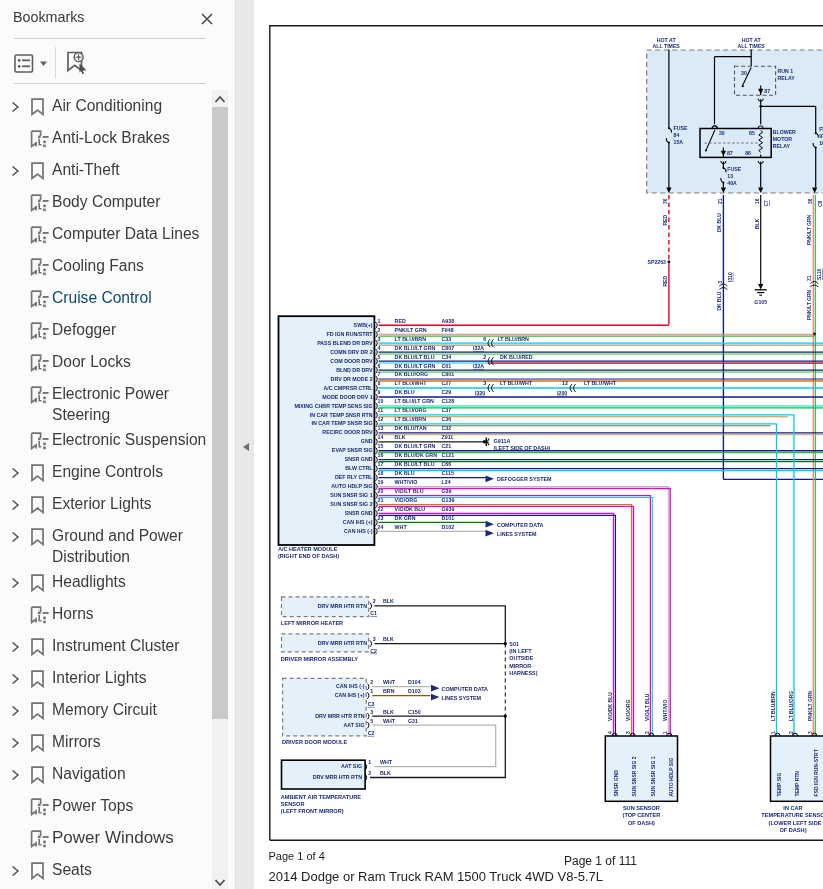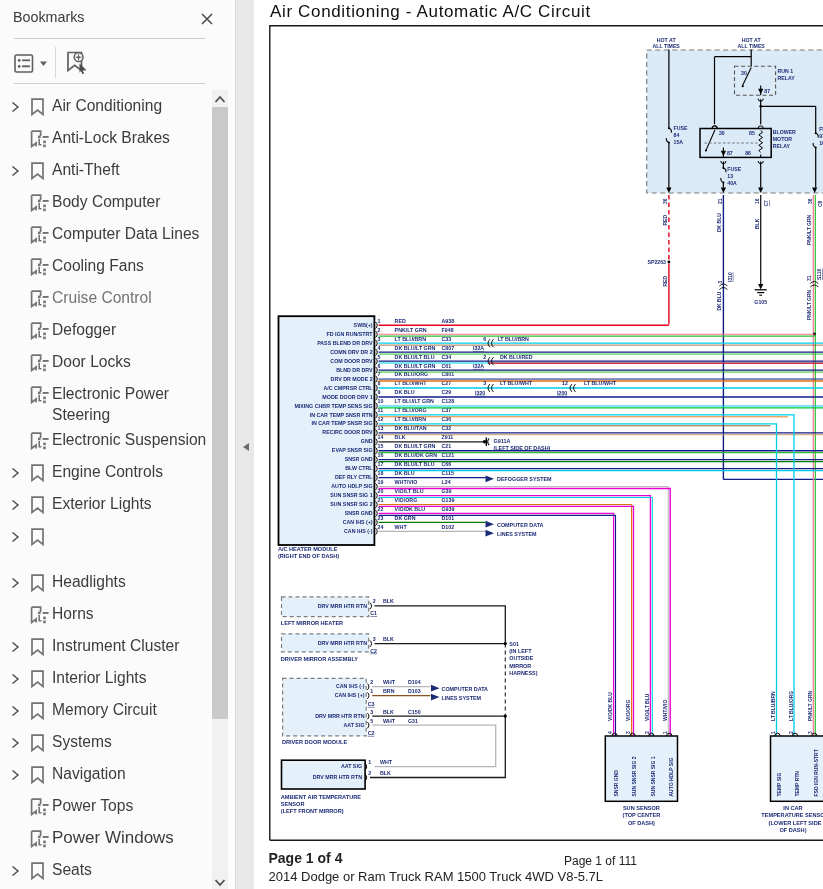--- a/index.html
+++ b/index.html
@@ -406,22 +406,21 @@
 <path d="M811.6999999999999 735.8 A2.6 2.6 0 0 1 816.9 735.8" fill="none" stroke="#000" stroke-width="1"></path>
 <text x="812.0999999999999" y="734.0" transform="rotate(-90 812.0999999999999 734.0)" font-size="5.0" font-weight="bold" fill="#1b2a75">3</text>
 <text x="812.0999999999999" y="721.0" transform="rotate(-90 812.0999999999999 721.0)" font-size="5.0" font-weight="bold" fill="#1b2a75">PNK/LT GRN</text>
 <text x="817.8" y="796.5" transform="rotate(-90 817.8 796.5)" font-size="5.0" font-weight="bold" fill="#1b2a75">FSD IGN RUN-STRT</text>
 <text x="793.0" y="810.0" font-size="5.6" text-anchor="middle" font-weight="bold" fill="#1b2a75">IN CAR</text>
 <text x="795.0" y="817.3" font-size="5.6" text-anchor="middle" font-weight="bold" fill="#1b2a75">TEMPERATURE SENSOR</text>
 <text x="795.0" y="824.6" font-size="5.6" text-anchor="middle" font-weight="bold" fill="#1b2a75">(LOWER LEFT SIDE</text>
 <text x="793.0" y="831.9" font-size="5.6" text-anchor="middle" font-weight="bold" fill="#1b2a75">OF DASH)</text>
 <path d="M269.8 840.3 L269.8 25.8 L823 25.8 M269.8 840.3 L823 840.3" fill="none" stroke="#1a1a1a" stroke-width="1.4"></path>
     </svg>
-<div style="position:absolute;left:270px;top:2px;font-size:17px;color:#101010;letter-spacing:0.65px">Air Conditioning - Automatic A/C Circuit</div>
-<div style="position:absolute;left:268.5px;top:850px;font-size:14px;font-weight:bold;color:#222">Page 1 of 4</div>
+<div style="position:absolute;left:268.5px;top:850px;font-size:11px;font-weight:normal;color:#222">Page 1 of 4</div>
 <div style="position:absolute;left:564px;top:854px;font-size:12px;color:#222">Page 1 of 111</div>
 <div style="position:absolute;left:268.5px;top:869px;font-size:13px;color:#222">2014 Dodge or Ram Truck RAM 1500 Truck 4WD V8-5.7L</div>
 <div style="position:absolute;left:0;top:0;width:235px;height:889px;background:#fbfbfb;overflow:hidden">
 <div style="position:absolute;left:13px;top:9px;font-size:14.3px;color:#3a3a3a">Bookmarks</div>
 <svg style="position:absolute;left:200px;top:12px" width="14" height="14" viewBox="0 0 14 14">
         <path d="M2 2 L12 12 M12 2 L2 12" stroke="#4d4d4d" stroke-width="1.6"></path>
       </svg>
 <div style="position:absolute;left:14px;top:38px;width:191px;height:1px;background:#cfcfcf"></div>
 <svg style="position:absolute;left:14px;top:54px" width="34" height="19" viewBox="0 0 34 19">
         <rect x="1" y="1" width="17.5" height="17" fill="none" stroke="#5f5f5f" stroke-width="1.6" rx="1.5"></rect>
@@ -491,21 +490,21 @@
         </svg></div>
 <div style="position:absolute;left:52px;top:256px;font-size:15.6px;line-height:20.5px;color:#3c3c3c;white-space:nowrap">Cooling Fans</div>
 <div style="position:absolute;left:30px;top:290px"><svg width="20" height="18" viewBox="0 0 20 18">
           <path d="M1.6 1.2 H10.6 V6 M1.6 1.2 V16.5 L6.1 13 V16.5" fill="none" stroke="#737373" stroke-width="1.7"></path>
           <rect x="8" y="5.6" width="2.6" height="2.6" fill="#737373"></rect>
           <rect x="12.6" y="6" height="1.9" width="6" fill="#737373"></rect>
           <path d="M9.2 9 V14.8 H11.4" fill="none" stroke="#737373" stroke-width="1.6"></path>
           <rect x="13.2" y="10.6" width="2.6" height="2.6" fill="#737373"></rect>
           <rect x="13.2" y="14.6" width="2.6" height="2.6" fill="#737373"></rect>
         </svg></div>
-<div style="position:absolute;left:52px;top:288px;font-size:15.6px;line-height:20.5px;color:#737373;white-space:nowrap">Cruise Control</div>
+<div style="position:absolute;left:52px;top:288px;font-size:15.6px;line-height:20.5px;color:#0c4a6e;white-space:nowrap">Cruise Control</div>
 <div style="position:absolute;left:30px;top:322px"><svg width="20" height="18" viewBox="0 0 20 18">
           <path d="M1.6 1.2 H10.6 V6 M1.6 1.2 V16.5 L6.1 13 V16.5" fill="none" stroke="#737373" stroke-width="1.7"></path>
           <rect x="8" y="5.6" width="2.6" height="2.6" fill="#737373"></rect>
           <rect x="12.6" y="6" height="1.9" width="6" fill="#737373"></rect>
           <path d="M9.2 9 V14.8 H11.4" fill="none" stroke="#737373" stroke-width="1.6"></path>
           <rect x="13.2" y="10.6" width="2.6" height="2.6" fill="#737373"></rect>
           <rect x="13.2" y="14.6" width="2.6" height="2.6" fill="#737373"></rect>
         </svg></div>
 <div style="position:absolute;left:52px;top:320px;font-size:15.6px;line-height:20.5px;color:#3c3c3c;white-space:nowrap">Defogger</div>
 <div style="position:absolute;left:30px;top:354px"><svg width="20" height="18" viewBox="0 0 20 18">
@@ -548,20 +547,21 @@
 <div style="position:absolute;left:30px;top:496px"><svg width="15" height="18" viewBox="0 0 15 18">
           <path d="M2 1.2 H13 V16.5 L7.5 12.2 L2 16.5 Z" fill="none" stroke="#737373" stroke-width="1.7"></path>
         </svg></div>
 <div style="position:absolute;left:52px;top:494px;font-size:15.6px;line-height:20.5px;color:#3c3c3c;white-space:nowrap">Exterior Lights</div>
 <svg style="position:absolute;left:10px;top:531px" width="10" height="12" viewBox="0 0 10 12">
         <path d="M2.5 1.5 L8 6 L2.5 10.5" fill="none" stroke="#4a4a4a" stroke-width="1.4"></path>
       </svg>
 <div style="position:absolute;left:30px;top:528px"><svg width="15" height="18" viewBox="0 0 15 18">
           <path d="M2 1.2 H13 V16.5 L7.5 12.2 L2 16.5 Z" fill="none" stroke="#737373" stroke-width="1.7"></path>
         </svg></div>
+<div style="position:absolute;left:52px;top:526px;font-size:15.6px;line-height:20.5px;color:#3c3c3c;white-space:nowrap">Ground and Power<br>Distribution</div>
 <svg style="position:absolute;left:10px;top:577px" width="10" height="12" viewBox="0 0 10 12">
         <path d="M2.5 1.5 L8 6 L2.5 10.5" fill="none" stroke="#4a4a4a" stroke-width="1.4"></path>
       </svg>
 <div style="position:absolute;left:30px;top:574px"><svg width="15" height="18" viewBox="0 0 15 18">
           <path d="M2 1.2 H13 V16.5 L7.5 12.2 L2 16.5 Z" fill="none" stroke="#737373" stroke-width="1.7"></path>
         </svg></div>
 <div style="position:absolute;left:52px;top:572px;font-size:15.6px;line-height:20.5px;color:#3c3c3c;white-space:nowrap">Headlights</div>
 <div style="position:absolute;left:30px;top:606px"><svg width="20" height="18" viewBox="0 0 20 18">
           <path d="M1.6 1.2 H10.6 V6 M1.6 1.2 V16.5 L6.1 13 V16.5" fill="none" stroke="#737373" stroke-width="1.7"></path>
           <rect x="8" y="5.6" width="2.6" height="2.6" fill="#737373"></rect>
@@ -591,21 +591,21 @@
 <div style="position:absolute;left:30px;top:702px"><svg width="15" height="18" viewBox="0 0 15 18">
           <path d="M2 1.2 H13 V16.5 L7.5 12.2 L2 16.5 Z" fill="none" stroke="#737373" stroke-width="1.7"></path>
         </svg></div>
 <div style="position:absolute;left:52px;top:700px;font-size:15.6px;line-height:20.5px;color:#3c3c3c;white-space:nowrap">Memory Circuit</div>
 <svg style="position:absolute;left:10px;top:737px" width="10" height="12" viewBox="0 0 10 12">
         <path d="M2.5 1.5 L8 6 L2.5 10.5" fill="none" stroke="#4a4a4a" stroke-width="1.4"></path>
       </svg>
 <div style="position:absolute;left:30px;top:734px"><svg width="15" height="18" viewBox="0 0 15 18">
           <path d="M2 1.2 H13 V16.5 L7.5 12.2 L2 16.5 Z" fill="none" stroke="#737373" stroke-width="1.7"></path>
         </svg></div>
-<div style="position:absolute;left:52px;top:732px;font-size:15.6px;line-height:20.5px;color:#3c3c3c;white-space:nowrap">Systems</div>
+<div style="position:absolute;left:52px;top:732px;font-size:15.6px;line-height:20.5px;color:#3c3c3c;white-space:nowrap">Mirrors</div>
 <svg style="position:absolute;left:10px;top:769px" width="10" height="12" viewBox="0 0 10 12">
         <path d="M2.5 1.5 L8 6 L2.5 10.5" fill="none" stroke="#4a4a4a" stroke-width="1.4"></path>
       </svg>
 <div style="position:absolute;left:30px;top:766px"><svg width="15" height="18" viewBox="0 0 15 18">
           <path d="M2 1.2 H13 V16.5 L7.5 12.2 L2 16.5 Z" fill="none" stroke="#737373" stroke-width="1.7"></path>
         </svg></div>
 <div style="position:absolute;left:52px;top:764px;font-size:15.6px;line-height:20.5px;color:#3c3c3c;white-space:nowrap">Navigation</div>
 <div style="position:absolute;left:30px;top:798px"><svg width="20" height="18" viewBox="0 0 20 18">
           <path d="M1.6 1.2 H10.6 V6 M1.6 1.2 V16.5 L6.1 13 V16.5" fill="none" stroke="#737373" stroke-width="1.7"></path>
           <rect x="8" y="5.6" width="2.6" height="2.6" fill="#737373"></rect>

